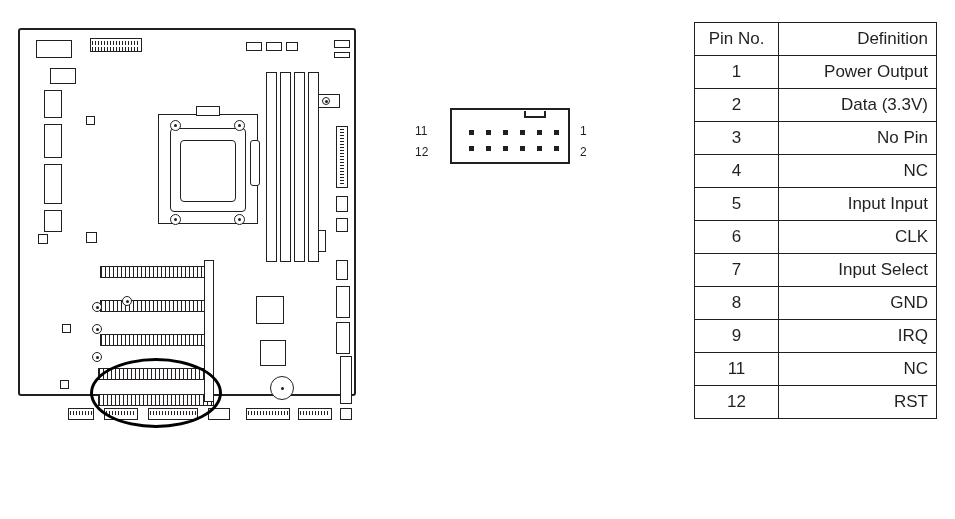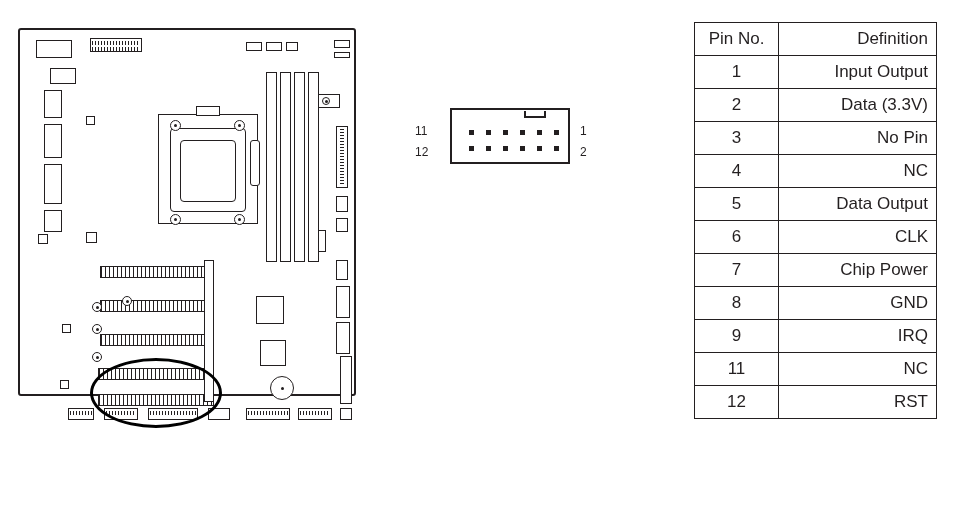--- a/index.html
+++ b/index.html
@@ -287,45 +287,45 @@
 <table id="pin-table">
   <thead>
     <tr>
       <th class="col-pin">Pin No.</th>
       <th class="col-def">Definition</th>
     </tr>
   </thead>
   <tbody>
     <tr>
       <td class="col-pin">1</td>
-      <td class="col-def">Input Output</td>
+      <td class="col-def">Power Output</td>
     </tr>
     <tr>
       <td class="col-pin">2</td>
       <td class="col-def">Data (3.3V)</td>
     </tr>
     <tr>
       <td class="col-pin">3</td>
       <td class="col-def">No Pin</td>
     </tr>
     <tr>
       <td class="col-pin">4</td>
       <td class="col-def">NC</td>
     </tr>
     <tr>
       <td class="col-pin">5</td>
-      <td class="col-def">Data Output</td>
+      <td class="col-def">Input Input</td>
     </tr>
     <tr>
       <td class="col-pin">6</td>
       <td class="col-def">CLK</td>
     </tr>
     <tr>
       <td class="col-pin">7</td>
-      <td class="col-def">Chip Power</td>
+      <td class="col-def">Input Select</td>
     </tr>
     <tr>
       <td class="col-pin">8</td>
       <td class="col-def">GND</td>
     </tr>
     <tr>
       <td class="col-pin">9</td>
       <td class="col-def">IRQ</td>
     </tr>
     <tr>

